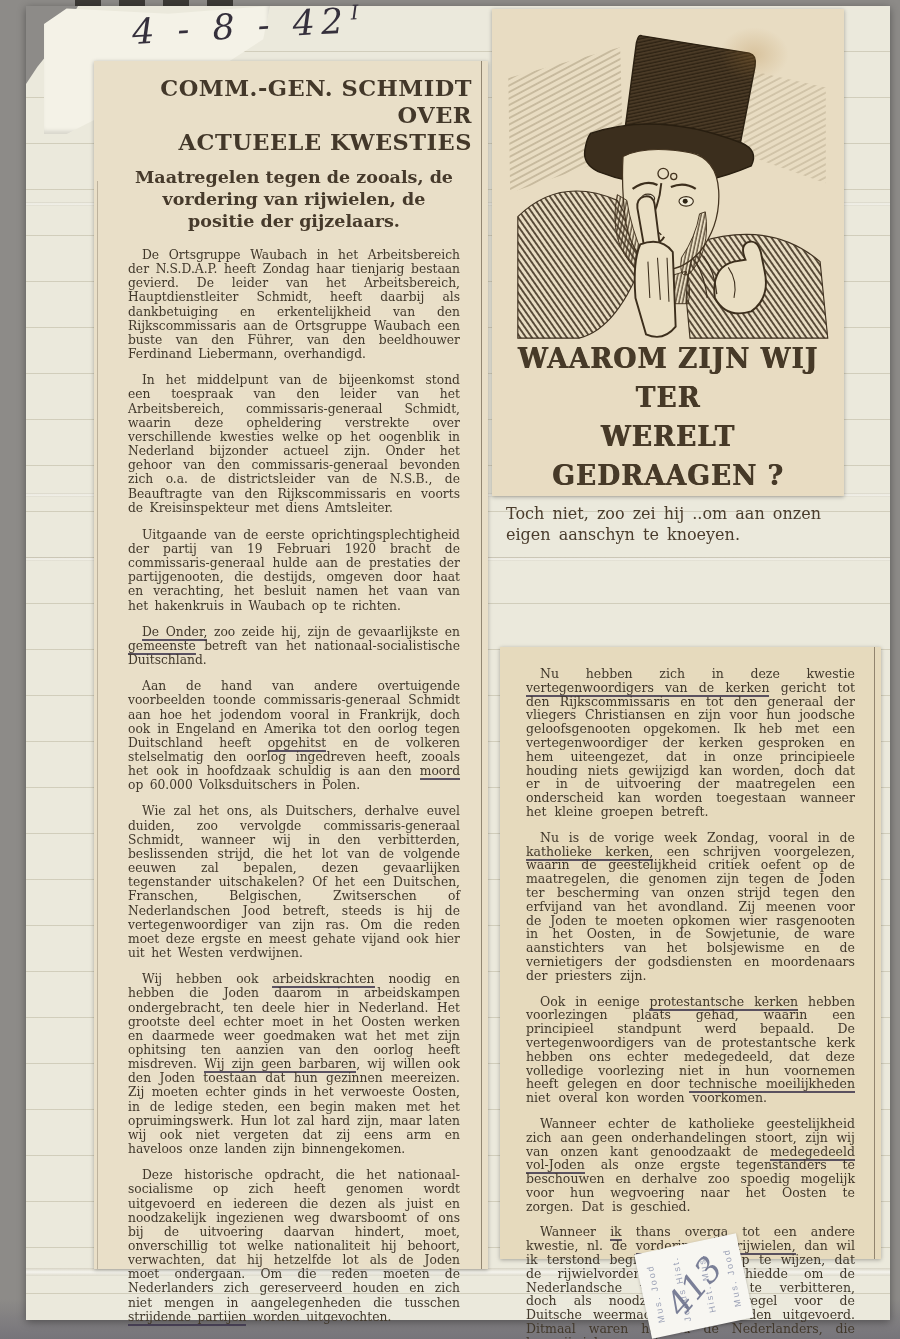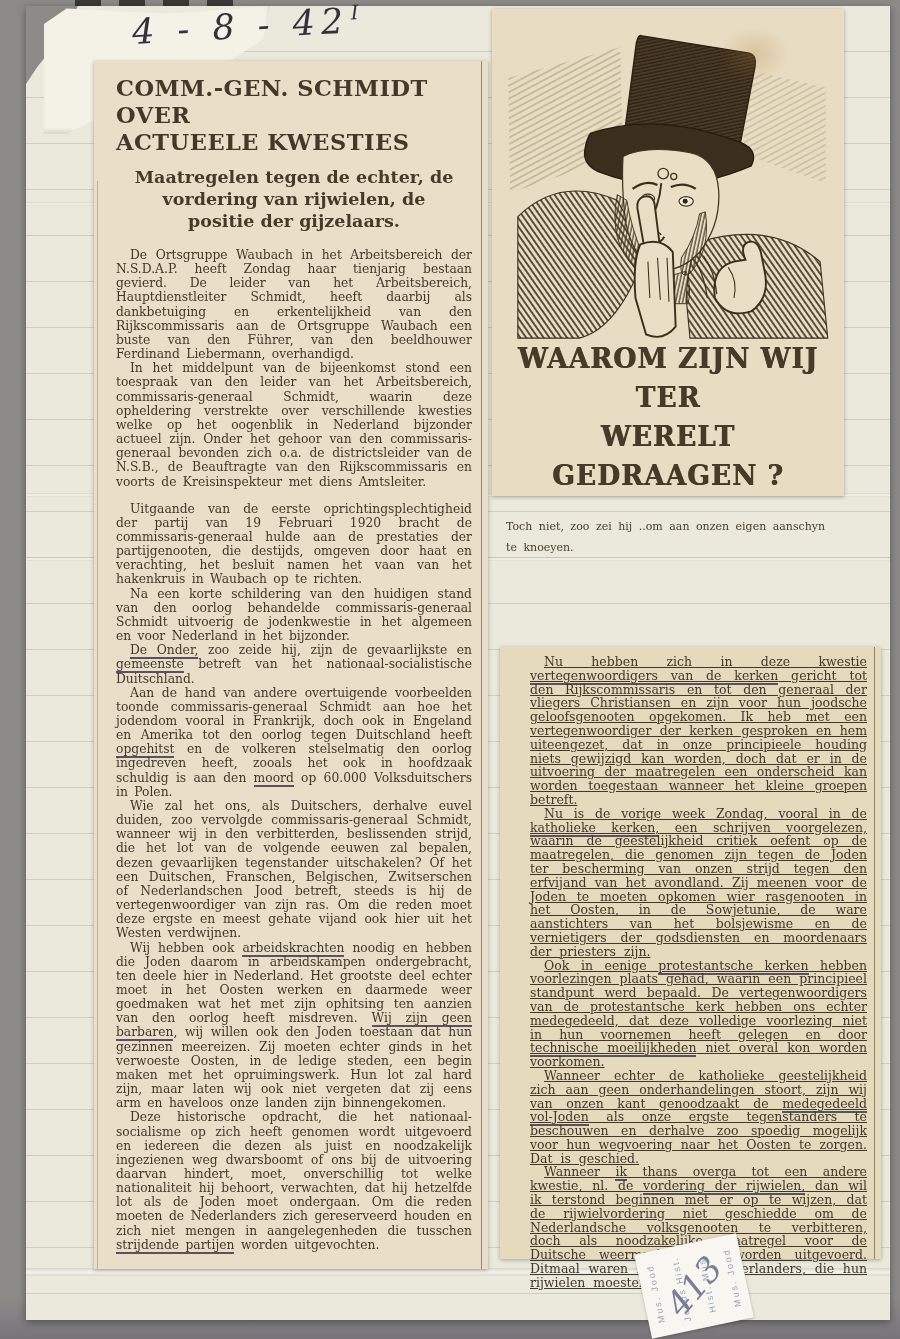--- a/index.html
+++ b/index.html
@@ -46,51 +46,51 @@
   
   .left-clip{
     left:94px;top:61px;width:394px;height:1208px;background:var(--clip1);
     padding:14px 16px 10px 22px;box-sizing:border-box;
   }
   .left-clip::after{content:"";position:absolute;top:0;bottom:0;right:6px;width:1px;
     background:rgba(75,62,45,.55);}
   .left-clip::before{content:"";position:absolute;top:120px;bottom:0;left:3px;width:1px;
     background:rgba(75,62,45,.28);}
   .article-title{
-    margin:0 0 10px 0;text-align:left;white-space:pre-line;
+    margin:0 0 10px 0;text-align:right;white-space:pre-line;
     font-size:22.5px;line-height:27px;font-weight:700;letter-spacing:.5px;color:#43382a;
   }
   .article-subtitle{
     margin:0 0 16px 0;text-align:center;white-space:pre-line;
     font-size:17.5px;line-height:22px;font-weight:700;color:#463a2b;
   }
   .body{font-size:12.3px;line-height:14.15px;text-align:justify;word-spacing:2.5px;}
-  .body .para{margin:0;text-indent:14px;}
+  .body .para{margin:12px;text-indent:14px;}
   .body .para.gap{margin-top:13px;}
   .u{border-bottom:2px solid var(--pencil);}
   
   .top-clip{
     left:492px;top:9px;width:352px;height:487px;background:var(--clip2);
     box-sizing:border-box;padding:0 6px;
   }
   .top-clip .stain{position:absolute;right:55px;top:18px;width:70px;height:55px;border-radius:50%;
     background:radial-gradient(ellipse at center,rgba(170,120,50,.25),transparent 70%);}
   .illustration{display:block;margin:2px auto 0 auto;}
   .display-headline{
     margin:4px 0 0 0;text-align:center;white-space:pre-line;
     font-size:26.5px;line-height:36px;font-weight:800;letter-spacing:1px;color:var(--headline);
     transform:scaleY(1.08);text-shadow:.6px 0 0 var(--headline);
   }
   .caption{
-    margin:27px 4px 0 8px;font-size:11px;line-height:21px;color:#4a3c2c;word-spacing:3px;
+    margin:14px 4px 0 8px;font-size:16px;line-height:21px;color:#4a3c2c;word-spacing:3px;
   }
   
   .bottom-clip{
     left:500px;top:647px;width:381px;height:612px;background:var(--clip3);
-    box-sizing:border-box;padding:8px 14px 8px 30px;text-decoration:underline;
+    box-sizing:border-box;padding:8px 14px 8px 14px;
   }
   .bottom-clip::after{content:"";position:absolute;top:0;bottom:0;right:6px;width:1px;
     background:rgba(75,62,45,.55);}
   .bottom-clip .body{font-size:12.5px;line-height:13.8px;word-spacing:4px;}
   
   .stamp{
     position:absolute;left:642px;top:1243px;width:104px;height:86px;background:#f7f6f1;
     transform:rotate(-12deg);box-shadow:0 1px 3px rgba(0,0,0,.25);
     display:flex;justify-content:space-around;align-items:center;overflow:hidden;
   }
@@ -118,28 +118,27 @@
     <div class="crease c2"></div>
     <div class="crease c3"></div>
     <div class="crease c4"></div>
   </div>
 
   <div class="date"><span>4 - 8 - 42</span><sup>I</sup></div>
 
   <article class="clip left-clip">
     <h1 class="article-title">COMM.-GEN. SCHMIDT OVER
 ACTUEELE KWESTIES</h1>
-    <h2 class="article-subtitle">Maatregelen tegen de echter, de
+    <h2 class="article-subtitle">Maatregelen tegen de zooals, de
 vordering van rijwielen, de
 positie der gijzelaars.</h2>
     <div class="body">
         <p class="para"><span>De Ortsgruppe Waubach in het Arbeitsbereich der N.S.D.A.P. heeft Zondag haar tienjarig bestaan gevierd. De leider van het Arbeitsbereich, Hauptdienstleiter Schmidt, heeft daarbij als dankbetuiging en erkentelijkheid van den Rijkscommissaris aan de Ortsgruppe Waubach een buste van den Führer, van den beeldhouwer Ferdinand Liebermann, overhandigd.</span></p>
         <p class="para"><span>In het middelpunt van de bijeenkomst stond een toespraak van den leider van het Arbeitsbereich, commissaris-generaal Schmidt, waarin deze opheldering verstrekte over verschillende kwesties welke op het oogenblik in Nederland bijzonder actueel zijn. Onder het gehoor van den commissaris-generaal bevonden zich o.a. de districtsleider van de N.S.B., de Beauftragte van den Rijkscommissaris en voorts de Kreisinspekteur met diens Amtsleiter.</span></p>
         <p class="para gap"><span>Uitgaande van de eerste oprichtingsplechtigheid der partij van 19 Februari 1920 bracht de commissaris-generaal hulde aan de prestaties der partijgenooten, die destijds, omgeven door haat en verachting, het besluit namen het vaan van het hakenkruis in Waubach op te richten.</span></p>
-        <p class="para"><span>Na een korte schildering van den huidigen stand van den oorlog behandelde commissaris-generaal Schmidt uitvoerig de jodenkwestie in het algemeen en voor Nederland in het bijzonder.</span></p>
         <p class="para"><span class="u">De Onder,</span><span> zoo zeide hij, zijn de gevaarlijkste en </span><span class="u">gemeenste</span><span> betreft van het nationaal-socialistische Duitschland.</span></p>
         <p class="para"><span>Aan de hand van andere overtuigende voorbeelden toonde commissaris-generaal Schmidt aan hoe het jodendom vooral in Frankrijk, doch ook in Engeland en Amerika tot den oorlog tegen Duitschland heeft </span><span class="u">opgehitst</span><span> en de volkeren stelselmatig den oorlog ingedreven heeft, zooals het ook in hoofdzaak schuldig is aan den </span><span class="u">moord</span><span> op 60.000 Volksduitschers in Polen.</span></p>
         <p class="para"><span>Wie zal het ons, als Duitschers, derhalve euvel duiden, zoo vervolgde commissaris-generaal Schmidt, wanneer wij in den verbitterden, beslissenden strijd, die het lot van de volgende eeuwen zal bepalen, dezen gevaarlijken tegenstander uitschakelen? Of het een Duitschen, Franschen, Belgischen, Zwitserschen of Nederlandschen Jood betreft, steeds is hij de vertegenwoordiger van zijn ras. Om die reden moet deze ergste en meest gehate vijand ook hier uit het Westen verdwijnen.</span></p>
         <p class="para"><span>Wij hebben ook </span><span class="u">arbeidskrachten</span><span> noodig en hebben die Joden daarom in arbeidskampen ondergebracht, ten deele hier in Nederland. Het grootste deel echter moet in het Oosten werken en daarmede weer goedmaken wat het met zijn ophitsing ten aanzien van den oorlog heeft misdreven. </span><span class="u">Wij zijn geen barbaren</span><span>, wij willen ook den Joden toestaan dat hun gezinnen meereizen. Zij moeten echter ginds in het verwoeste Oosten, in de ledige steden, een begin maken met het opruimingswerk. Hun lot zal hard zijn, maar laten wij ook niet vergeten dat zij eens arm en haveloos onze landen zijn binnengekomen.</span></p>
         <p class="para"><span>Deze historische opdracht, die het nationaal-socialisme op zich heeft genomen wordt uitgevoerd en iedereen die dezen als juist en noodzakelijk ingezienen weg dwarsboomt of ons bij de uitvoering daarvan hindert, moet, onverschillig tot welke nationaliteit hij behoort, verwachten, dat hij hetzelfde lot als de Joden moet ondergaan. Om die reden moeten de Nederlanders zich gereserveerd houden en zich niet mengen in aangelegenheden die tusschen </span><span class="u">strijdende partijen</span><span> worden uitgevochten.</span></p>
       </div>
   </article>
 
   <article class="clip top-clip">
     <div class="stain"></div>

